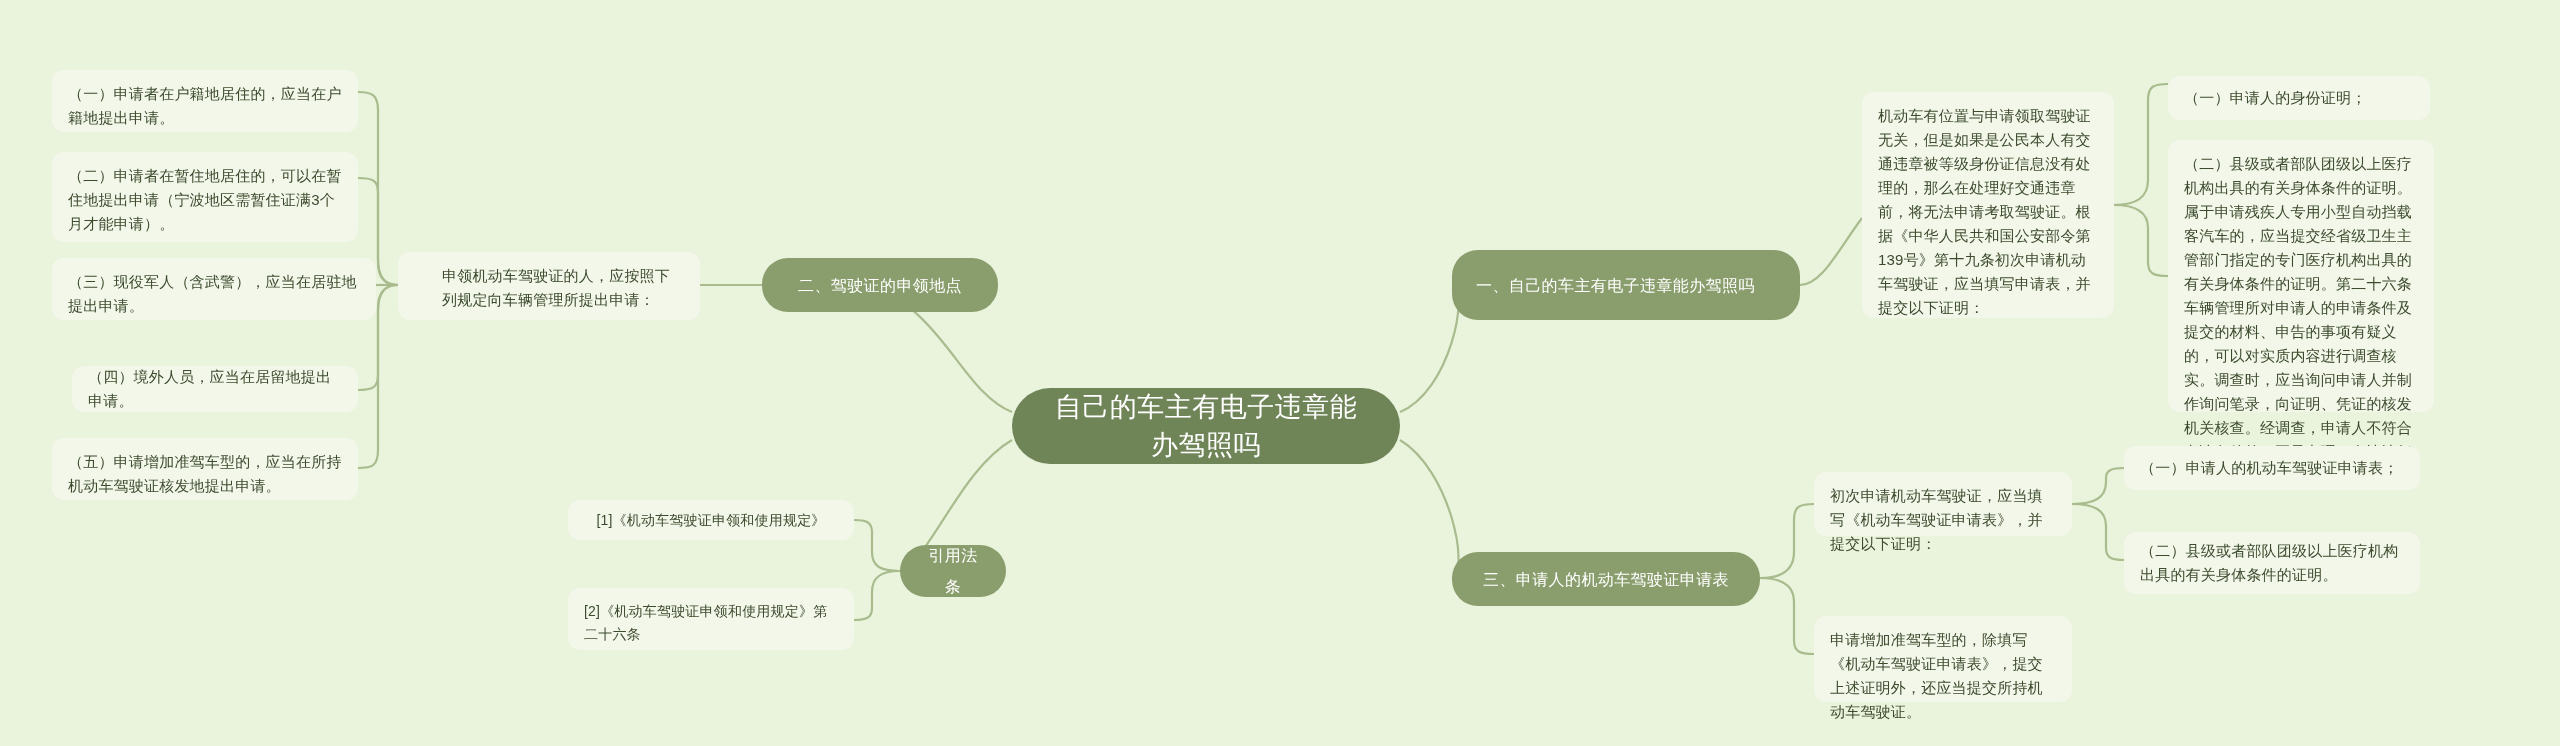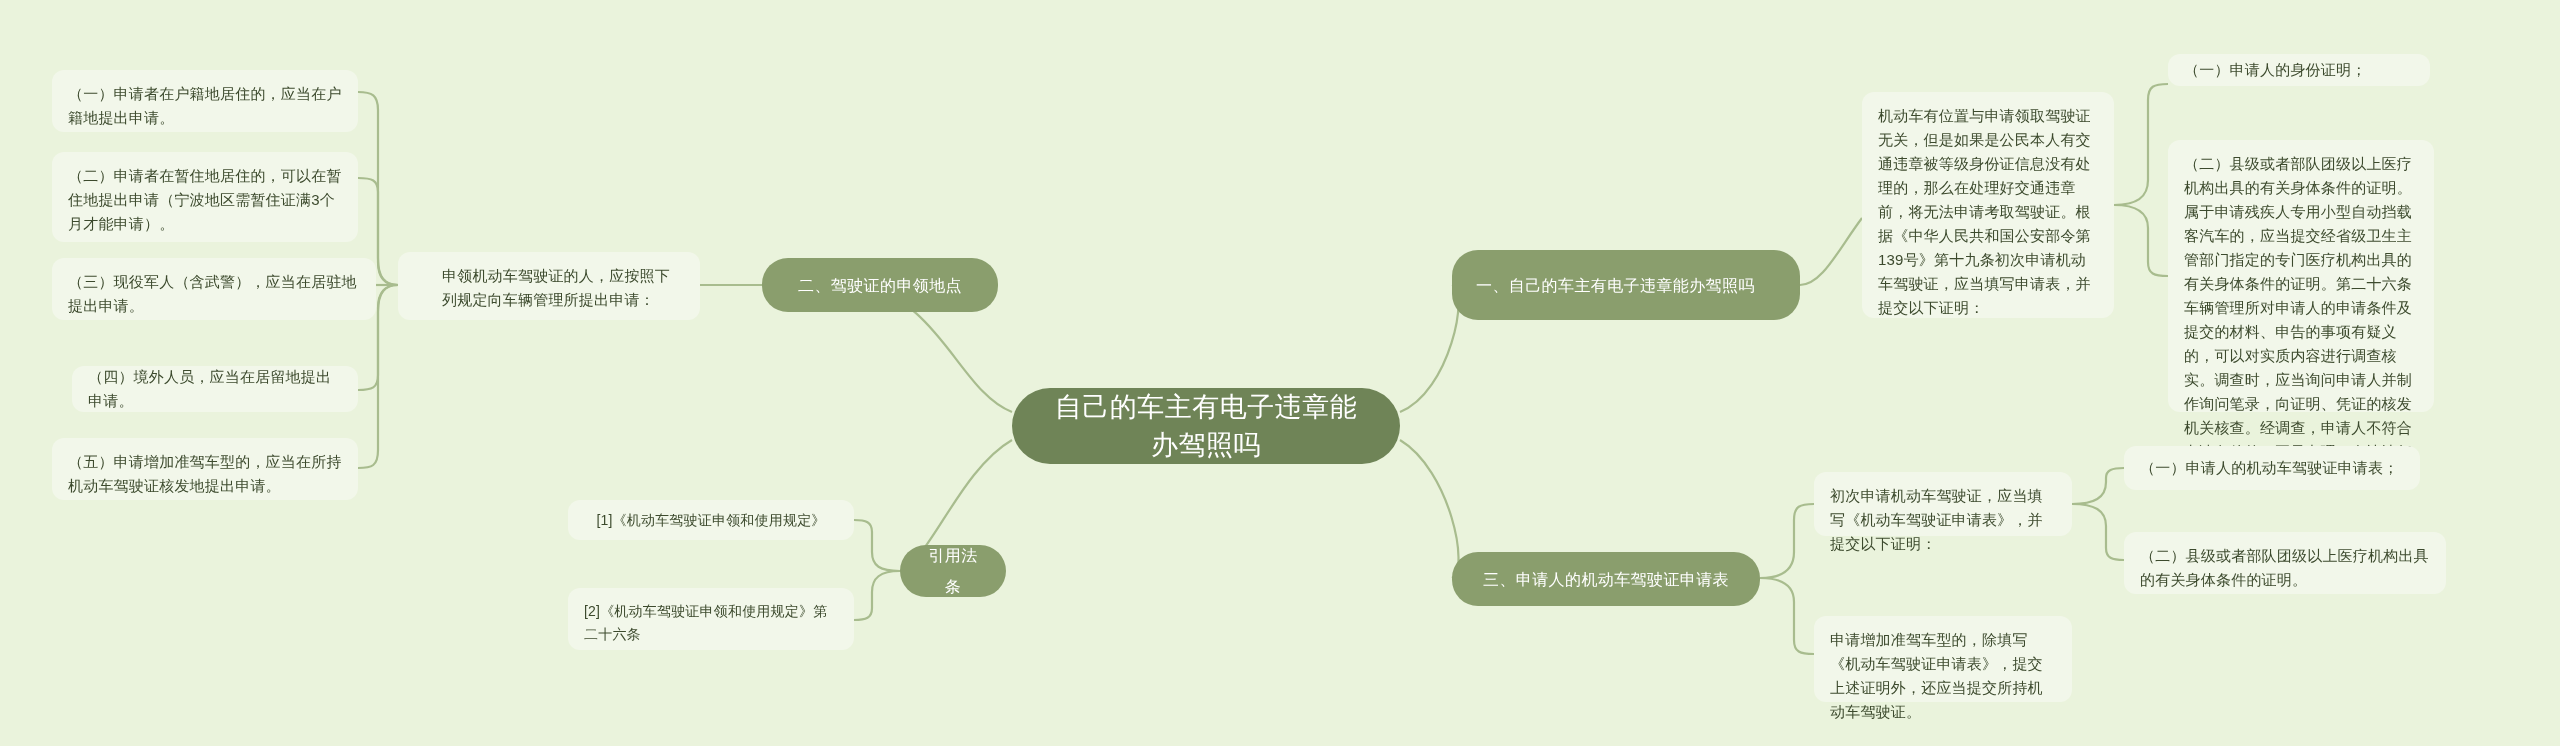--- a/index.html
+++ b/index.html
@@ -120,21 +120,21 @@
   </div>
 
   <div class="node main" style="left:1452px; top:250px; width:348px; height:70px;">
     <span class="node-text">一、自己的车主有电子违章能办驾照吗</span>
   </div>
 
   <div class="node leaf" style="left:1862px; top:92px; width:252px; height:226px; align-items:flex-start;">
     <span class="node-text">机动车有位置与申请领取驾驶证无关，但是如果是公民本人有交通违章被等级身份证信息没有处理的，那么在处理好交通违章前，将无法申请考取驾驶证。根据《中华人民共和国公安部令第139号》第十九条初次申请机动车驾驶证，应当填写申请表，并提交以下证明：</span>
   </div>
 
-  <div class="node leaf" style="left:2168px; top:54px; width:262px; height:32px;">
+  <div class="node leaf" style="left:2168px; top:76px; width:262px; height:44px;">
     <span class="node-text">（一）申请人的身份证明；</span>
   </div>
 
   <div class="node leaf" style="left:2168px; top:140px; width:266px; height:272px; align-items:flex-start;">
     <span class="node-text">（二）县级或者部队团级以上医疗机构出具的有关身体条件的证明。属于申请残疾人专用小型自动挡载客汽车的，应当提交经省级卫生主管部门指定的专门医疗机构出具的有关身体条件的证明。第二十六条车辆管理所对申请人的申请条件及提交的材料、申告的事项有疑义的，可以对实质内容进行调查核实。调查时，应当询问申请人并制作询问笔录，向证明、凭证的核发机关核查。经调查，申请人不符合申请条件的，不予办理；有违法行为的，依法予以处理。</span>
   </div>
 
   <div class="node main" style="left:762px; top:258px; width:236px; height:54px; justify-content:center;">
     <span class="node-text" style="text-align:center;">二、驾驶证的申领地点</span>
   </div>
@@ -172,21 +172,21 @@
   </div>
 
   <div class="node leaf" style="left:1814px; top:472px; width:258px; height:64px; align-items:flex-start;">
     <span class="node-text">初次申请机动车驾驶证，应当填写《机动车驾驶证申请表》，并提交以下证明：</span>
   </div>
 
   <div class="node leaf" style="left:2124px; top:446px; width:296px; height:44px;">
     <span class="node-text">（一）申请人的机动车驾驶证申请表；</span>
   </div>
 
-  <div class="node leaf" style="left:2124px; top:532px; width:322px; height:62px; align-items:flex-start;">
+  <div class="node leaf" style="left:2124px; top:532px; width:296px; height:62px; align-items:center;">
     <span class="node-text">（二）县级或者部队团级以上医疗机构出具的有关身体条件的证明。</span>
   </div>
 
   <div class="node main" style="left:900px; top:545px; width:106px; height:52px; justify-content:center;">
     <span class="node-text" style="text-align:center;">引用法条</span>
   </div>
 
   <div class="node leaf tiny" style="left:568px; top:500px; width:286px; height:40px; justify-content:center;">
     <span class="node-text" style="text-align:center;">[1]《机动车驾驶证申领和使用规定》</span>
   </div>

